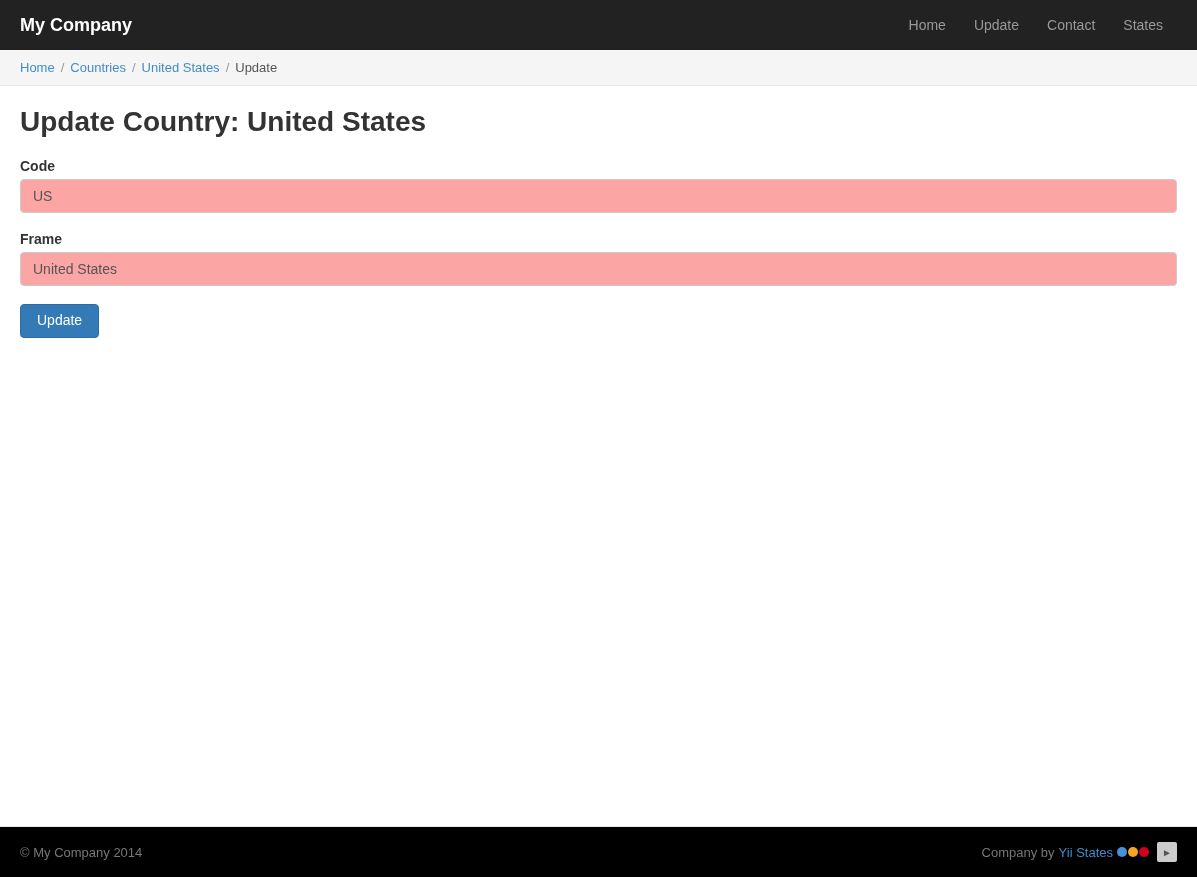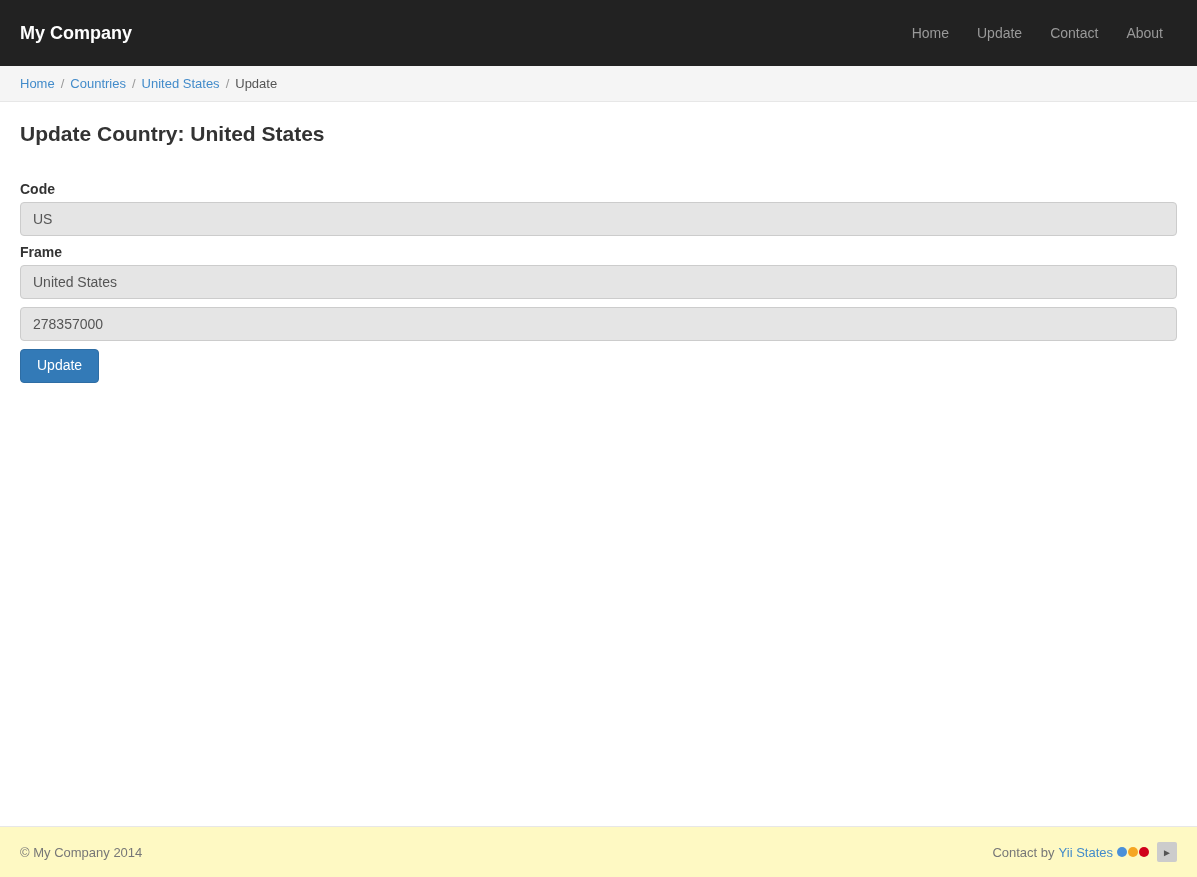--- a/index.html
+++ b/index.html
@@ -16,21 +16,21 @@
       min-height: 877px;
       display: flex;
       flex-direction: column;
     }
 
     
     .navbar {
       background-color: #222;
       color: #fff;
       padding: 0 20px;
-      height: 66px;
+      height: 50px;
       display: flex;
       align-items: center;
       justify-content: space-between;
     }
 
     .navbar-brand {
       color: #fff;
       font-size: 18px;
       font-weight: bold;
       text-decoration: none;
@@ -86,47 +86,47 @@
       color: #555;
     }
 
     
     .main-content {
       flex: 1;
       padding: 20px 20px 40px 20px;
     }
 
     .page-title {
-      font-size: 21px;
+      font-size: 28px;
       font-weight: bold;
       color: #333;
-      margin-bottom: 35px;
+      margin-bottom: 20px;
     }
 
     .form-group {
-      margin-bottom: 8px;
+      margin-bottom: 18px;
     }
 
     .form-label {
       display: block;
       font-weight: bold;
       margin-bottom: 5px;
       font-size: 14px;
       color: #333;
     }
 
     .form-control {
       display: block;
       width: 100%;
       height: 34px;
       padding: 6px 12px;
       font-size: 14px;
       line-height: 1.42857;
       color: #555;
-      background-color: #e5e5e5;
+      background-color: #fca5a5;
       border: 1px solid #ccc;
       border-radius: 4px;
       outline: none;
     }
 
     .btn-primary {
       display: inline-block;
       padding: 6px 16px;
       font-size: 14px;
       font-weight: 400;
@@ -135,21 +135,21 @@
       background-color: #337ab7;
       border: 1px solid #2e6da4;
       border-radius: 4px;
       cursor: pointer;
       text-align: center;
       white-space: nowrap;
     }
 
     
     .footer {
-      background-color: #fef9c3;
+      background-color: #000000;
       border-top: 1px solid #e7e7e7;
       padding: 15px 20px;
       display: flex;
       align-items: center;
       justify-content: space-between;
       font-size: 13px;
       color: #777;
       min-height: 50px;
     }
 
@@ -205,21 +205,21 @@
     <li>
       <a href="#">Home</a>
     </li>
     <li>
       <a href="#">Update</a>
     </li>
     <li>
       <a href="#">Contact</a>
     </li>
     <li>
-      <a href="#">About</a>
+      <a href="#">States</a>
     </li>
   </ul>
 </nav>
 
 <div class="breadcrumb-bar">
   <ol class="breadcrumb">
     <li>
       <a href="#">Home</a>
     </li>
     <li>
@@ -243,32 +243,31 @@
       <label class="form-label">Code</label>
       <input type="text" class="form-control" value="US" style="">
     </div>
 
     <div class="form-group">
       <label class="form-label">Frame</label>
       <input type="text" class="form-control" value="United States" style="">
     </div>
 
     <div class="form-group">
-      <input type="text" class="form-control" value="278357000" style="">
     </div>
 
     <button type="submit" class="btn-primary">Update</button>
 
   </form>
 </div>
 
 <footer class="footer">
   <span>© My Company 2014</span>
   <div class="footer-powered">
-    <span>Contact by </span>
+    <span>Company by </span>
     <a href="#">Yii States</a>
     <span class="yii-logo">
       <span class="yii-logo-dot yii-logo-dot-blue"></span>
       <span class="yii-logo-dot yii-logo-dot-yellow"></span>
       <span class="yii-logo-dot yii-logo-dot-red"></span>
     </span>
     <span class="scroll-btn">►</span>
   </div>
 </footer>
 

